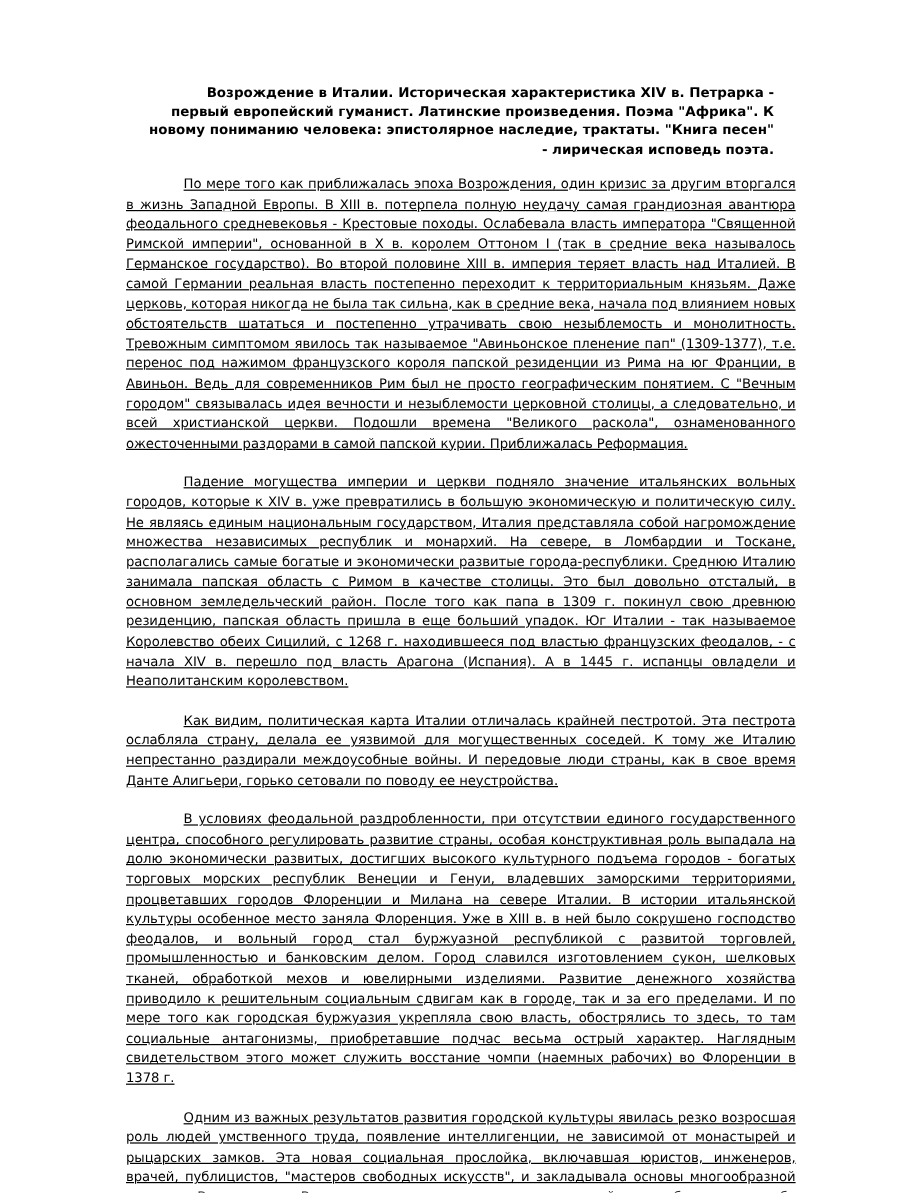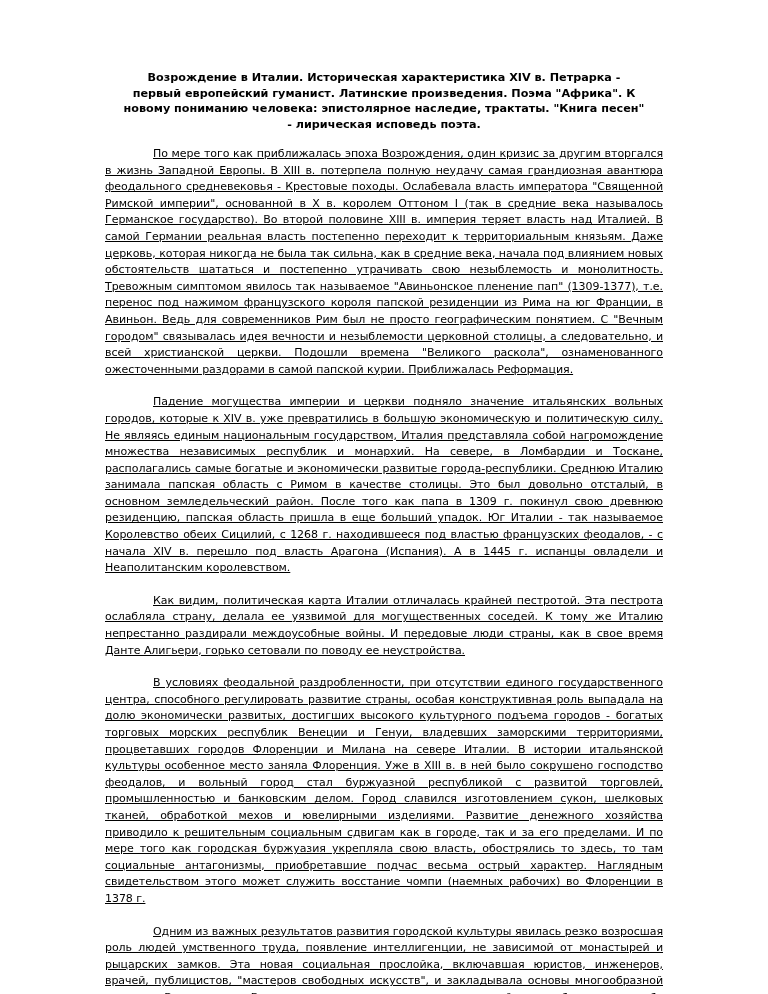--- a/index.html
+++ b/index.html
@@ -9,21 +9,21 @@
     left: 105px;
     top: 70px;
     width: 558px;
     font-family: "DejaVu Sans", sans-serif;
     color: #000000;
   }
   .title {
     font-weight: bold;
     font-size: 11.2px;
     line-height: 15.5px;
-    text-align: center;
+    text-align: right;
     margin: 0 0 14px 0;
     padding: 0 18px;
   }
   .para {
     font-size: 11px;
     line-height: 16.6px;
     text-align: justify;
     text-indent: 48px;
     margin: 0 0 16px 0;
     letter-spacing: -0.05px;

